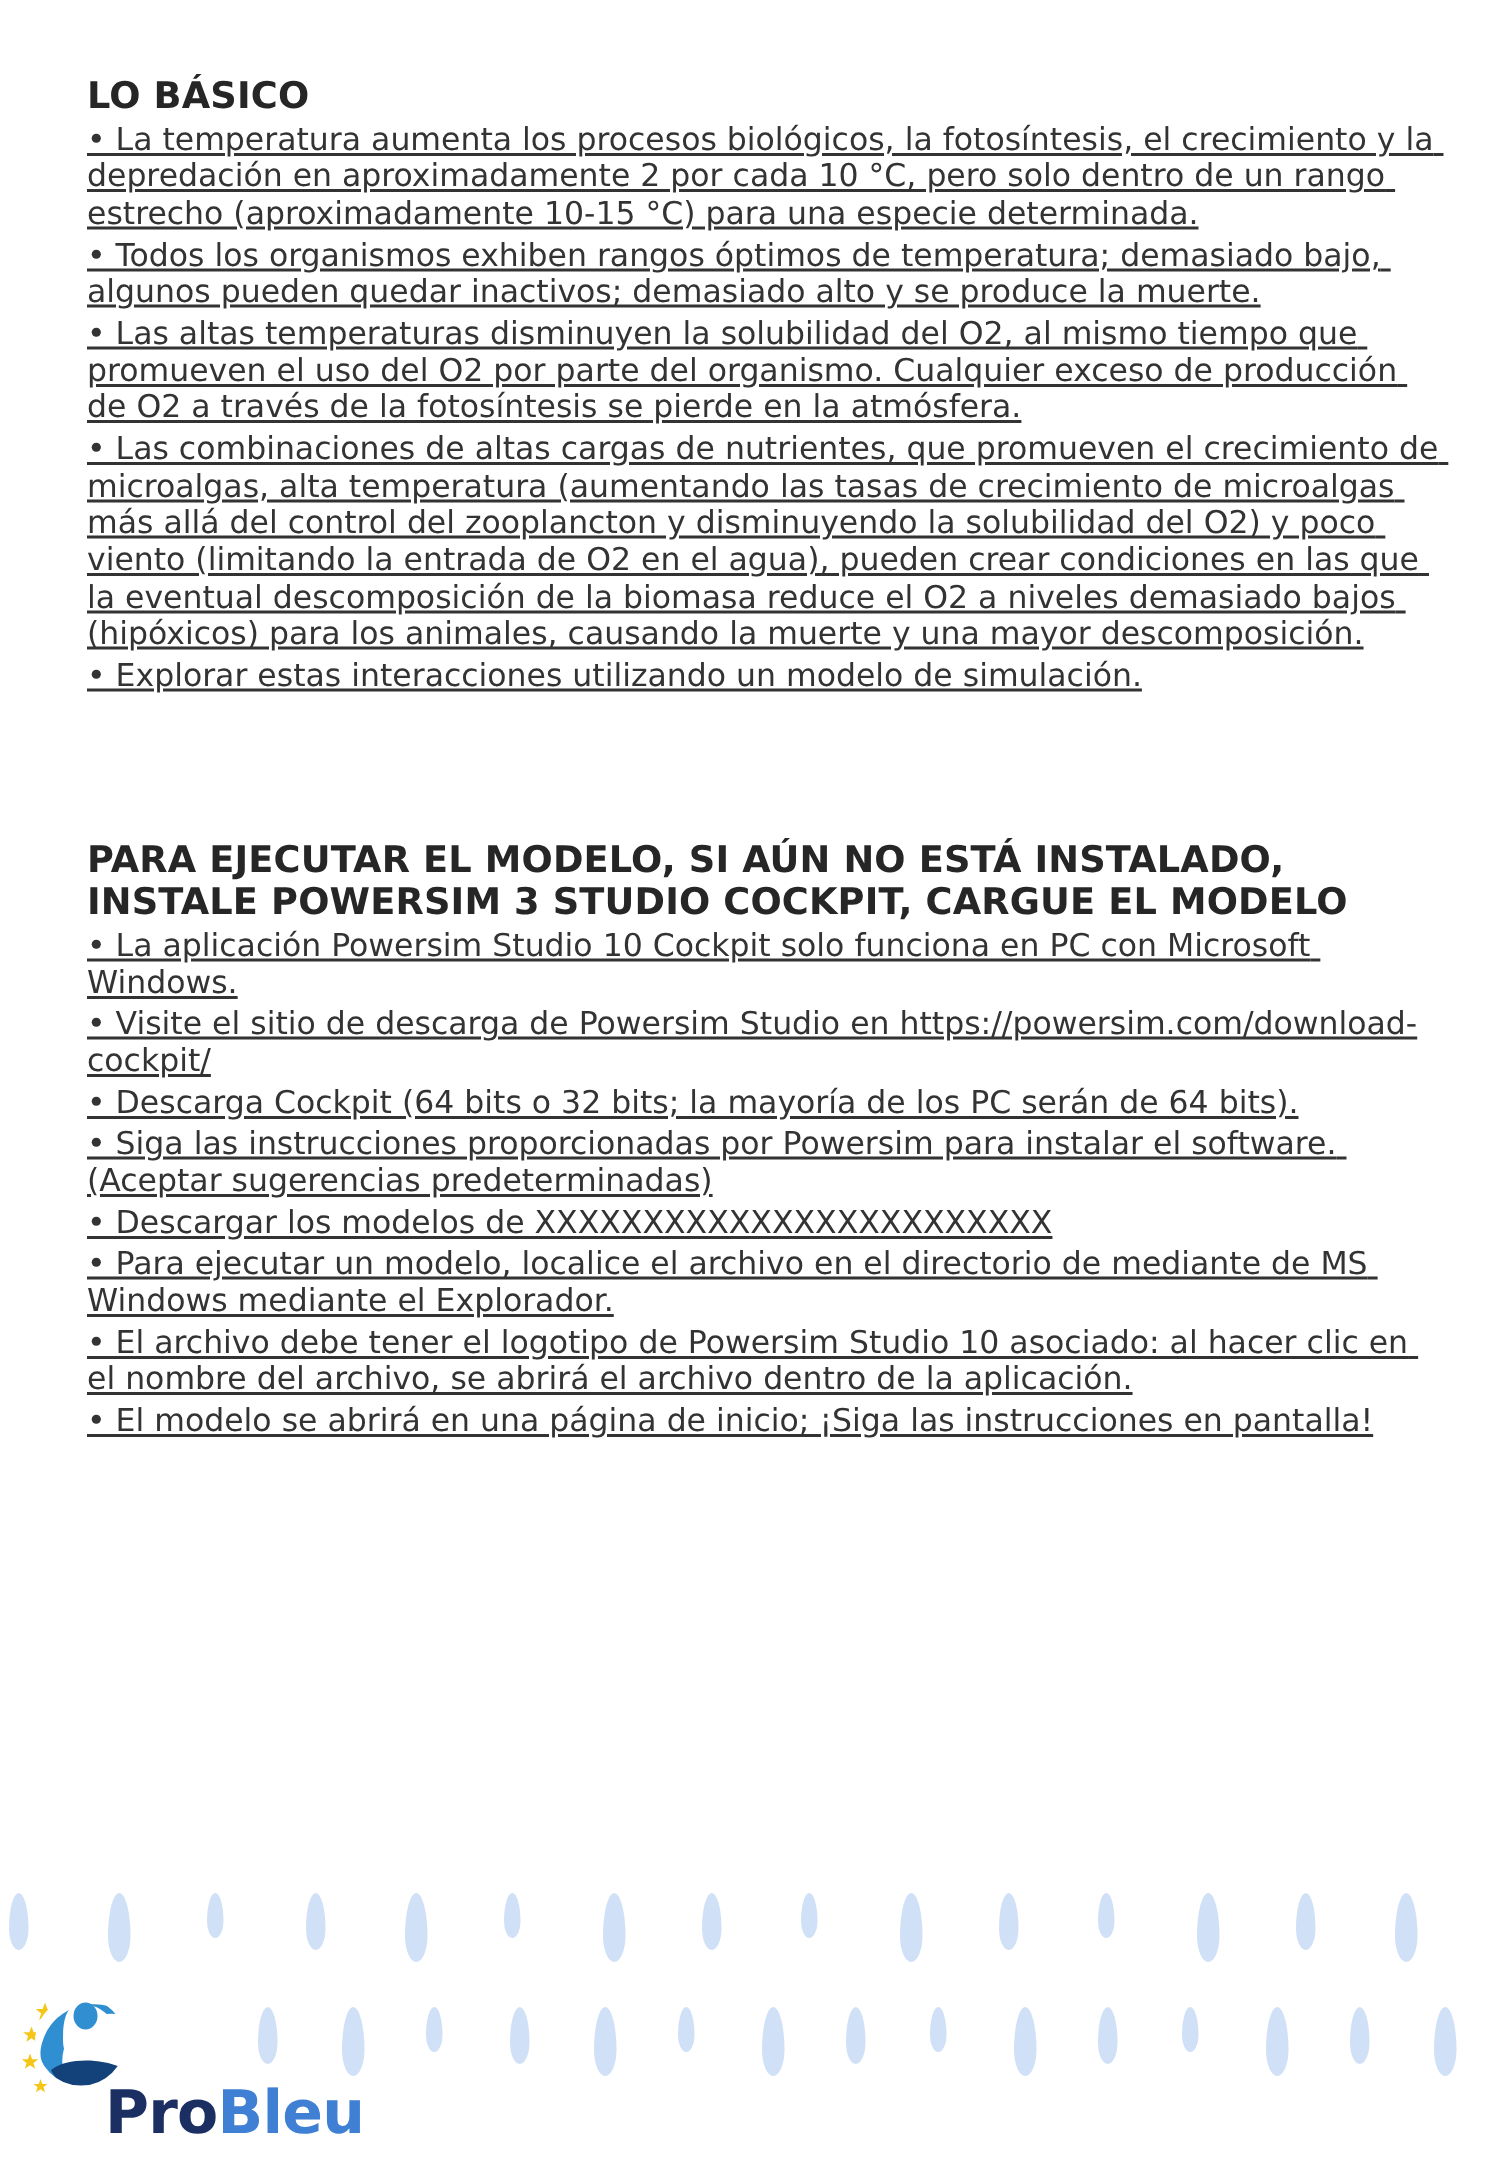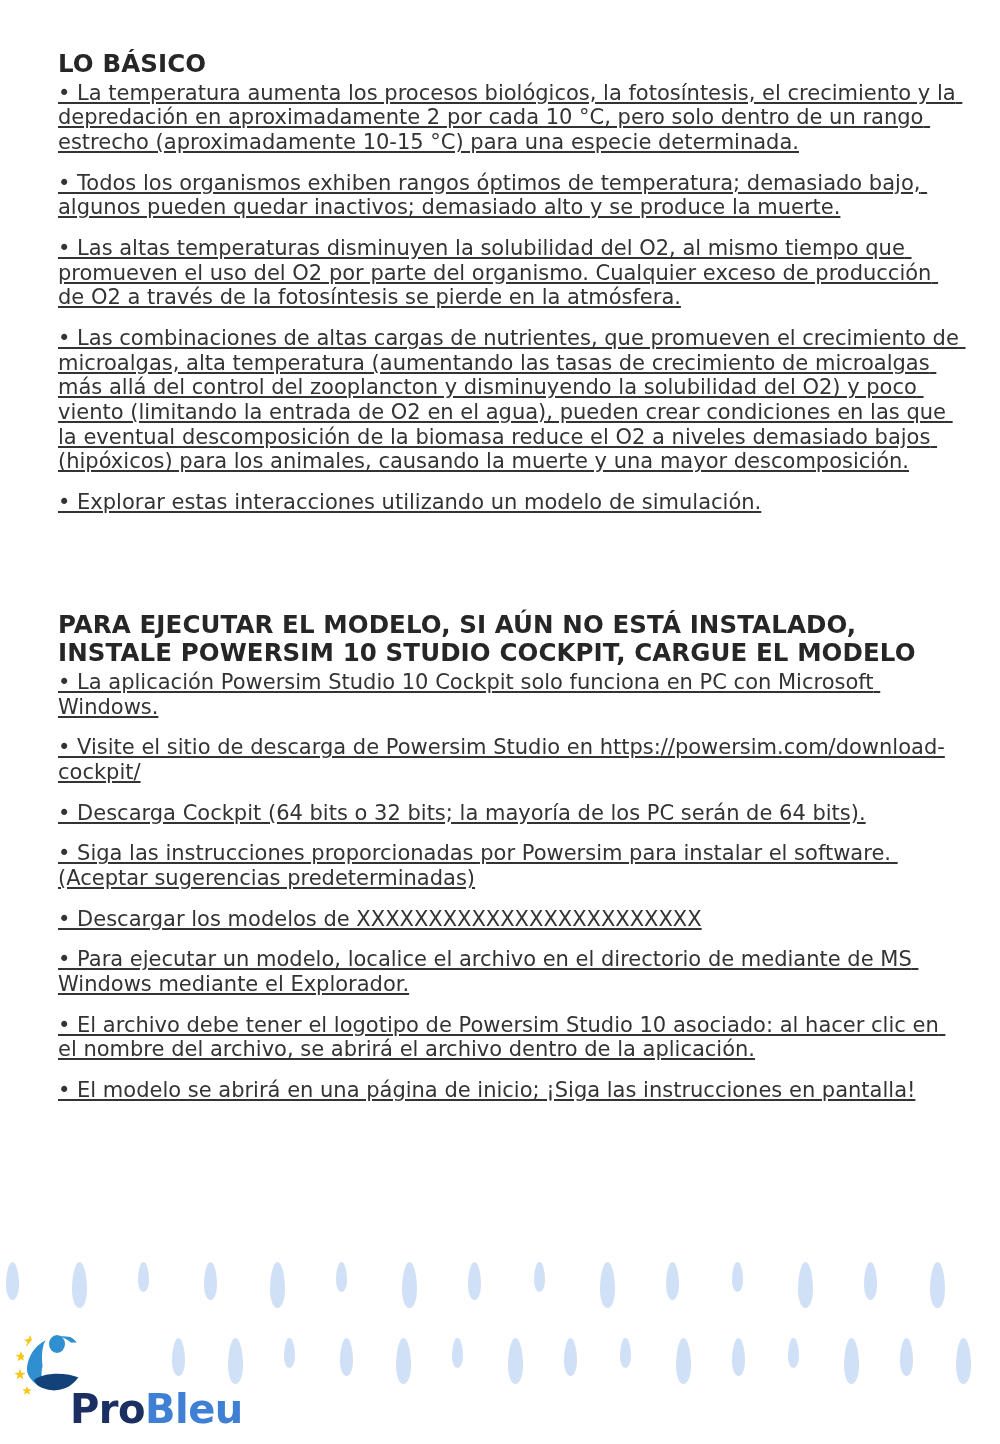--- a/index.html
+++ b/index.html
@@ -49,21 +49,21 @@
     line-height: 1.175;
     color: #333333;
     margin: 0 0 0 0;
     padding: 0;
     text-indent: 0;
     white-space: pre-wrap;
     text-decoration: underline;
   }
 
   .bullet + .bullet {
-    margin-top: 16px;
+    margin-top: 3px;
   }
 
   .section-gap {
     height: 82px;
   }
 
   .section-two-top {
     margin-top: 14px;
   }
 
@@ -136,21 +136,21 @@
       <p class="bullet">• Las altas temperaturas disminuyen la solubilidad del O2, al mismo tiempo que promueven el uso del O2 por parte del organismo. Cualquier exceso de producción de O2 a través de la fotosíntesis se pierde en la atmósfera.</p>
       <p class="bullet">• Las combinaciones de altas cargas de nutrientes, que promueven el crecimiento de microalgas, alta temperatura (aumentando las tasas de crecimiento de microalgas más allá del control del zooplancton y disminuyendo la solubilidad del O2) y poco viento (limitando la entrada de O2 en el agua), pueden crear condiciones en las que la eventual descomposición de la biomasa reduce el O2 a niveles demasiado bajos (hipóxicos) para los animales, causando la muerte y una mayor descomposición.</p>
       <p class="bullet">• Explorar estas interacciones utilizando un modelo de simulación.</p>
     </div>
 
     <div class="section-gap"></div>
 
     <div>
       <h2 class="section-heading section-two-top">
         <span class="hline">PARA EJECUTAR EL MODELO, SI AÚN NO ESTÁ INSTALADO,</span>
-        <span class="hline">INSTALE POWERSIM 10 STUDIO COCKPIT, CARGUE EL MODELO</span>
+        <span class="hline">INSTALE POWERSIM 3 STUDIO COCKPIT, CARGUE EL MODELO</span>
       </h2>
       <p class="bullet">• La aplicación Powersim Studio 10 Cockpit solo funciona en PC con Microsoft Windows.</p>
       <p class="bullet">• Visite el sitio de descarga de Powersim Studio en https://powersim.com/download-cockpit/</p>
       <p class="bullet">• Descarga Cockpit (64 bits o 32 bits; la mayoría de los PC serán de 64 bits).</p>
       <p class="bullet">• Siga las instrucciones proporcionadas por Powersim para instalar el software. (Aceptar sugerencias predeterminadas)</p>
       <p class="bullet">• Descargar los modelos de XXXXXXXXXXXXXXXXXXXXXXXX</p>
       <p class="bullet">• Para ejecutar un modelo, localice el archivo en el directorio de mediante de MS Windows mediante el Explorador.</p>
       <p class="bullet">• El archivo debe tener el logotipo de Powersim Studio 10 asociado: al hacer clic en el nombre del archivo, se abrirá el archivo dentro de la aplicación.</p>
       <p class="bullet">• El modelo se abrirá en una página de inicio; ¡Siga las instrucciones en pantalla!</p>
     </div>

